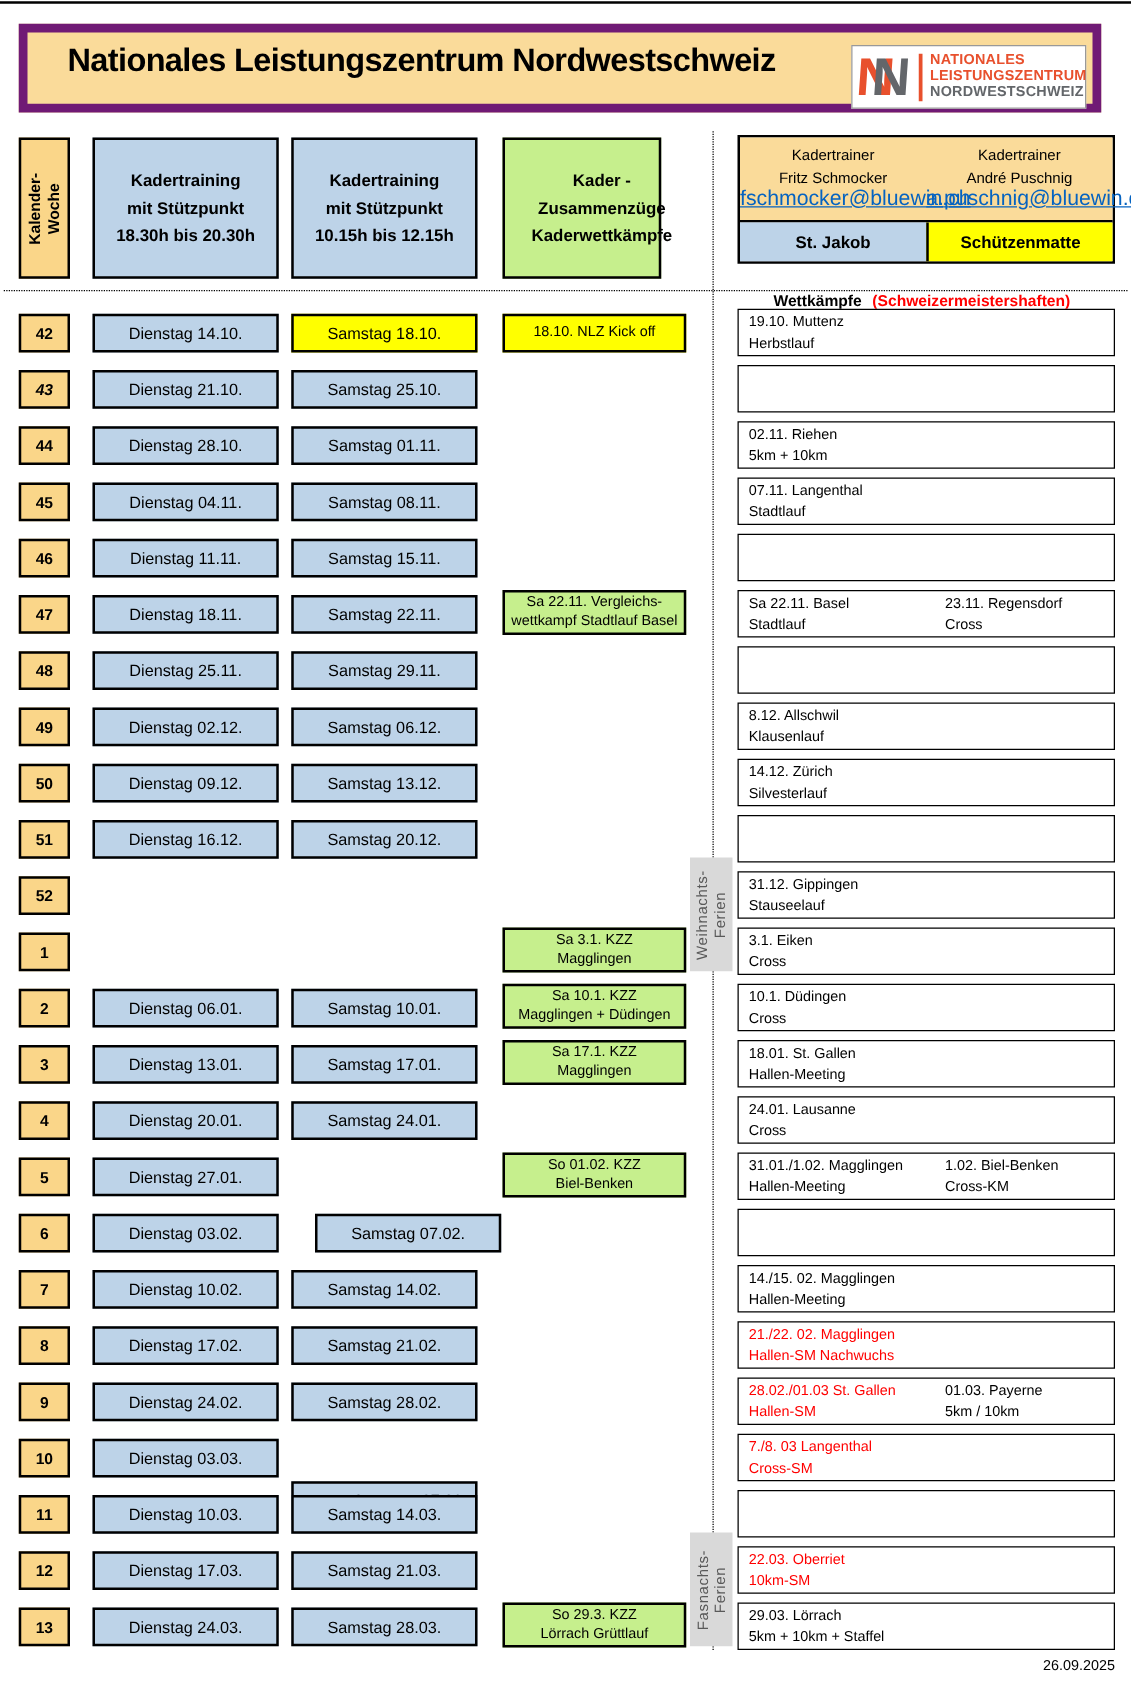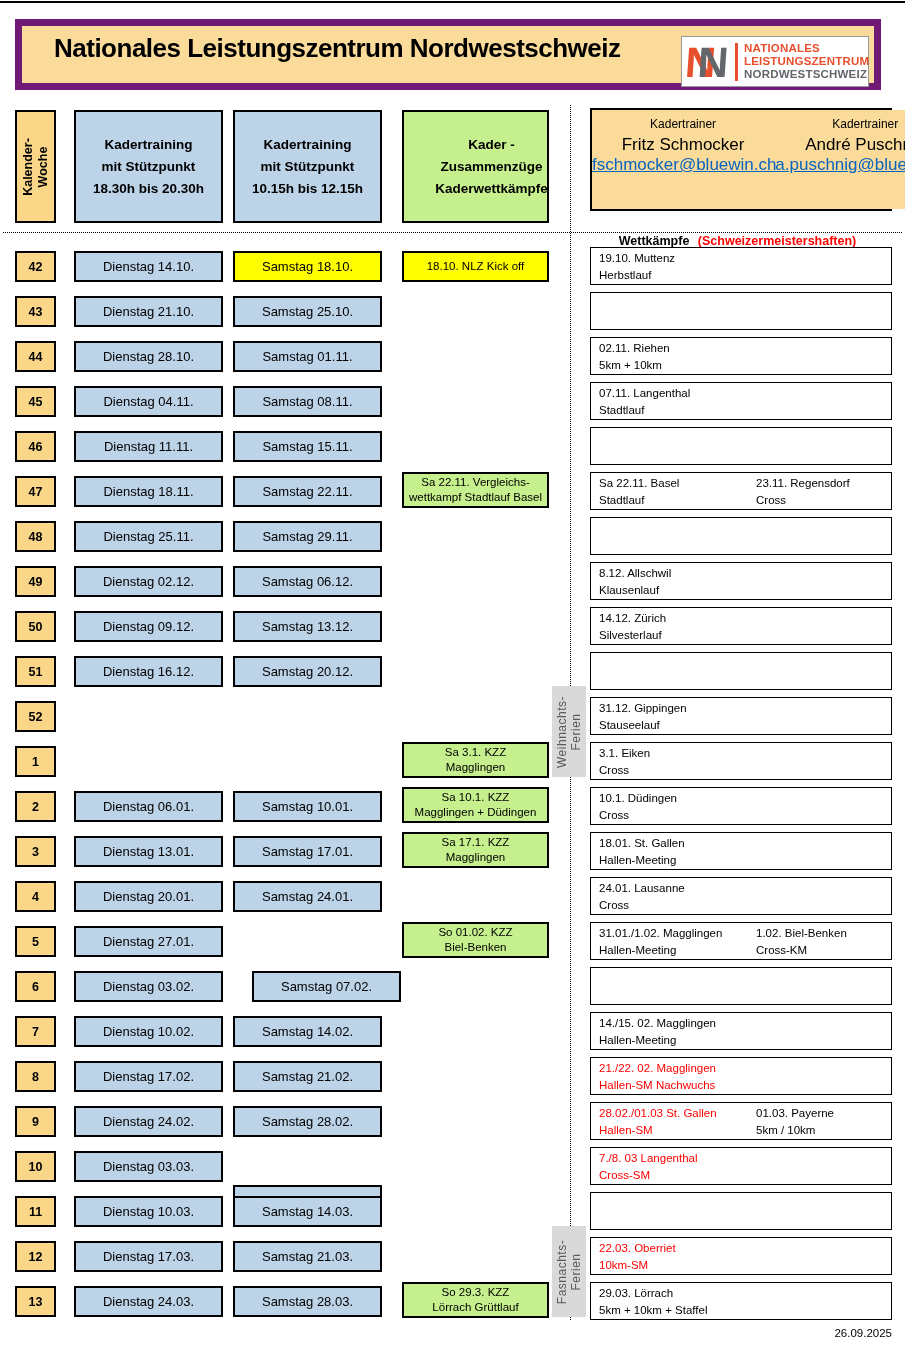--- a/index.html
+++ b/index.html
@@ -29,29 +29,29 @@
   #logo .l3{color:var(--logo-gray);}
 
   
   .hdr{border:2px solid #000;display:flex;align-items:center;justify-content:center;
     text-align:center;font-weight:bold;font-size:13.5px;line-height:22px;white-space:pre-line;}
   #hdr-week{left:15px;top:110px;width:41px;height:113px;background:var(--tan);}
   #hdr-week .rot{transform:rotate(-90deg);width:113px;text-align:center;
     font-size:12.5px;line-height:15px;white-space:pre-line;}
   #hdr-t1{left:74px;top:110px;width:149px;height:113px;background:var(--blue);}
   #hdr-t2{left:233px;top:110px;width:149px;height:113px;background:var(--blue);}
-  #hdr-ev{left:402px;top:110px;width:147px;height:113px;background:var(--green);padding-left:32px;}
+  #hdr-ev{left:402px;top:110px;width:127px;height:113px;background:var(--green);padding-left:32px;}
 
   
   #trainerbox{left:590px;top:108px;width:302px;height:103px;border:2px solid #000;
-    display:flex;flex-direction:row;}
+    display:flex;flex-direction:column;}
   #trainer-top{flex:1;background:var(--banner-tan);display:flex;}
   .trainer-col{width:50%;text-align:center;padding-top:7px;}
   .trainer-col .role{font-size:12px;}
-  .trainer-col .name{font-size:17px;margin-top:4px;}
+  .trainer-col .name{font-size:12px;margin-top:4px;}
   .trainer-col .email{font-size:17px;margin-top:0;display:inline-block;
     color:var(--link-blue);text-decoration:underline;}
   #trainer-bottom{height:33px;display:flex;border-top:2px solid #000;}
   .venue{width:50%;display:flex;align-items:center;justify-content:center;
     font-weight:bold;font-size:13.5px;}
   #venue-left{background:var(--blue);}
   #venue-right{background:var(--yellow);border-left:2px solid #000;}
 
   
   #hdots{top:232px;left:3px;width:899px;height:0;border-top:1px dotted #000;}
@@ -155,21 +155,21 @@
 
 <div id="rows">
     <div class="box week" style="top: 251px;">42</div>
     <div class="box die" style="top: 251px;">Dienstag 14.10.</div>
     <div class="box sam yellow" style="top: 251px;">Samstag 18.10.</div>
     <div class="box evt yellow" style="top: 251px;">18.10. NLZ Kick off</div>
     <div class="wkbox" style="top: 247px;">
       <div class="wkcol">19.10. Muttenz
 Herbstlauf</div>
     </div>
-    <div class="box week" style="top: 296px;">43</div>
+    <div class="box week" style="top: 296px; font-style: italic;">43</div>
     <div class="box die" style="top: 296px;">Dienstag 21.10.</div>
     <div class="box sam" style="top: 296px;">Samstag 25.10.</div>
     <div class="wkbox" style="top: 292px;"></div>
     <div class="box week" style="top: 341px;">44</div>
     <div class="box die" style="top: 341px;">Dienstag 28.10.</div>
     <div class="box sam" style="top: 341px;">Samstag 01.11.</div>
     <div class="wkbox" style="top: 337px;">
       <div class="wkcol">02.11. Riehen
 5km + 10km</div>
     </div>

